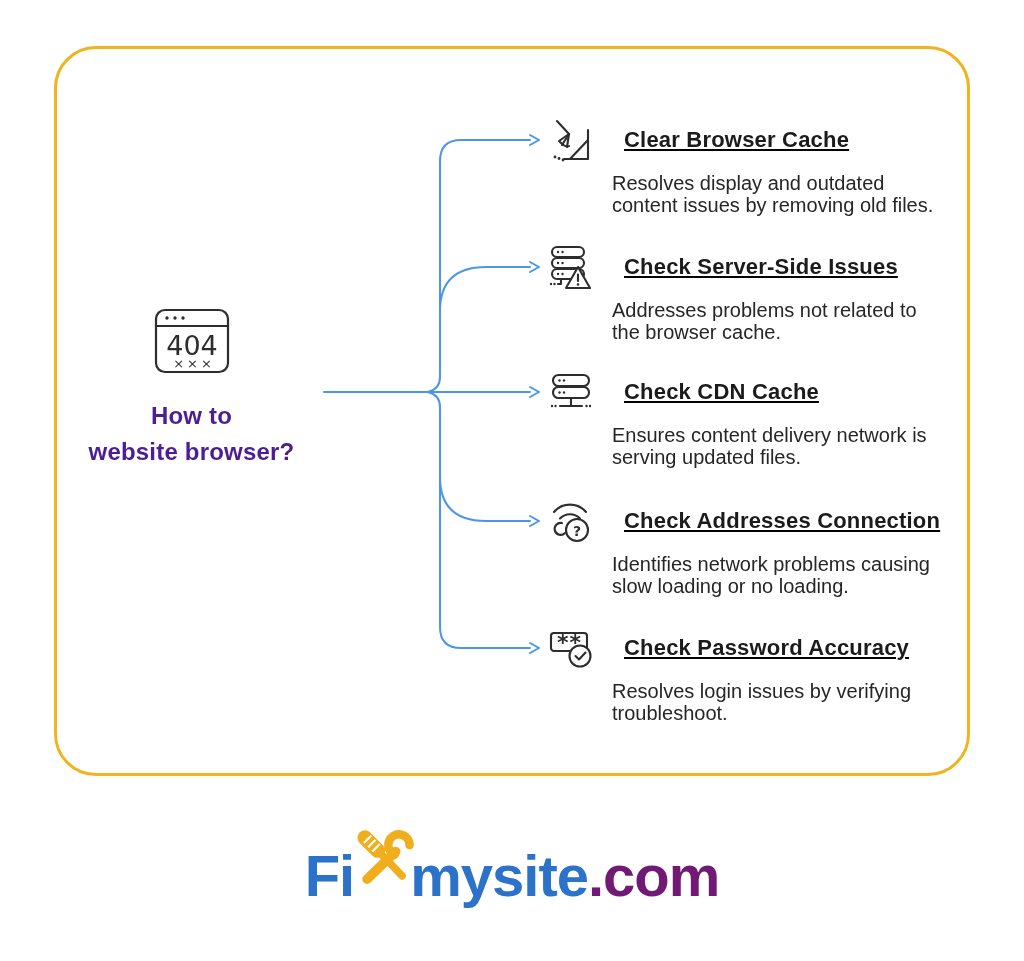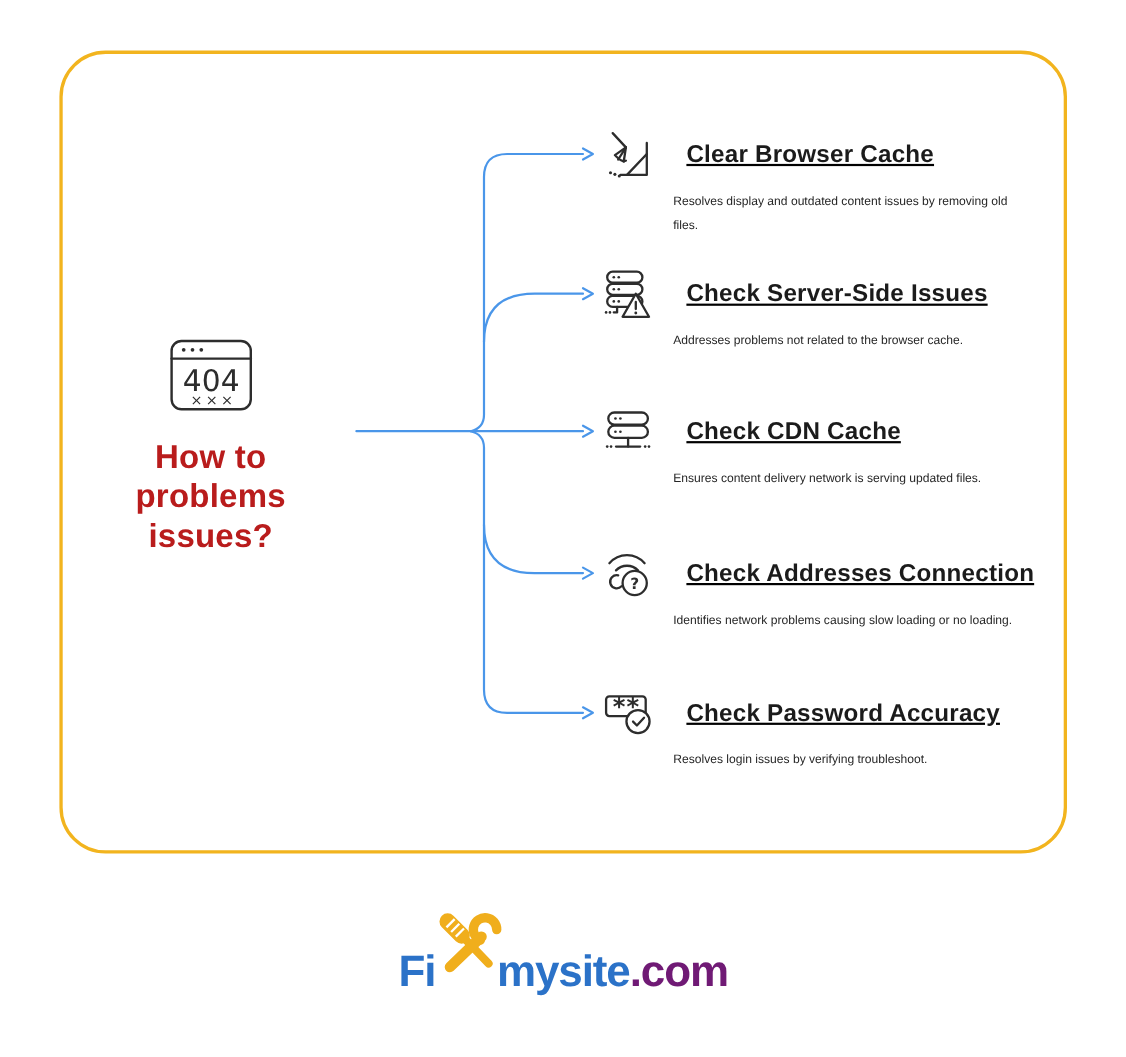--- a/index.html
+++ b/index.html
@@ -12,43 +12,43 @@
   .card{
     position:absolute;left:54px;top:46px;width:916px;height:730px;
     border:3px solid #F2B41E;border-radius:42px;background:#ffffff;box-sizing:border-box;
   }
   
   .connectors{position:absolute;left:0;top:0;width:1024px;height:961px;pointer-events:none;}
   
   .center-icon{position:absolute;left:154px;top:308px;width:92px;height:68px;}
   .center-title{
     position:absolute;left:64px;top:398px;width:255px;text-align:center;
-    font-size:30px;font-weight:700;color:#b91c1c;line-height:36px;letter-spacing:.2px;
+    font-size:24px;font-weight:700;color:#4c1d95;line-height:36px;letter-spacing:.2px;
   }
   .center-title span{display:block;}
   
   .branch{position:absolute;left:546px;width:400px;}
   .branch-head{display:flex;align-items:center;gap:28px;height:48px;text-decoration:underline;}
   .branch-icon{width:50px;height:48px;flex:0 0 50px;display:block;}
   .branch-icon svg{display:block;}
   .branch-title{
     margin:0;font-size:22px;font-weight:700;color:#1b1b1b;letter-spacing:.2px;white-space:nowrap;
   }
   .branch-desc{
-    margin:9px 0 0 66px;max-width:322px;font-size:11px;line-height:21.5px;
+    margin:9px 0 0 66px;max-width:322px;font-size:20px;line-height:21.5px;
     color:#262626;font-weight:400;
   }
   
   .logo{
     position:absolute;left:0;top:824px;width:1024px;
     display:flex;justify-content:center;align-items:baseline;
   }
   .logo .blue{color:#2B72C8;}
   .logo .yellow{color:#701a75;}
-  .logo span{font-size:40px;font-weight:700;letter-spacing:-1px;line-height:1;}
+  .logo span{font-size:58px;font-weight:700;letter-spacing:-1px;line-height:1;}
   .logo svg{margin:0 -7px -16px -5px;}
 </style>
 </head>
 <body>
 
 <div class="card"></div>
 
 <svg class="connectors" viewBox="0 0 1024 961">
   <g stroke="#4A96E9" stroke-width="2" fill="none" stroke-linecap="round" stroke-linejoin="round">
 
@@ -81,21 +81,21 @@
         <circle cx="21" cy="10" r="1.7"></circle>
         <circle cx="29" cy="10" r="1.7"></circle>
     </g>
     <text x="38" y="47" text-anchor="middle" font-family="DejaVu Sans, sans-serif" font-size="27" fill="#2D2D2D">404</text>
     <text x="40" y="60" text-anchor="middle" font-family="DejaVu Sans, sans-serif" font-size="13" letter-spacing="3" fill="#2D2D2D">×××</text>
   </svg>
 </div>
 
 <div class="center-title">
   <span>How to</span>
-  <span>problems issues?</span>
+  <span>website browser?</span>
 </div>
 
 <div class="branch" style="top:116px">
   <div class="branch-head">
     <span class="branch-icon">
       <svg width="50" height="48" viewBox="0 0 48 48">
         <g stroke="#2D2D2D" stroke-width="2.1" fill="none" stroke-linecap="round" stroke-linejoin="round">
           <path d="M41 14 V43 H17"></path>
           <path d="M41 24 L23 43"></path>
           <path d="M10 5 L22 18"></path>

